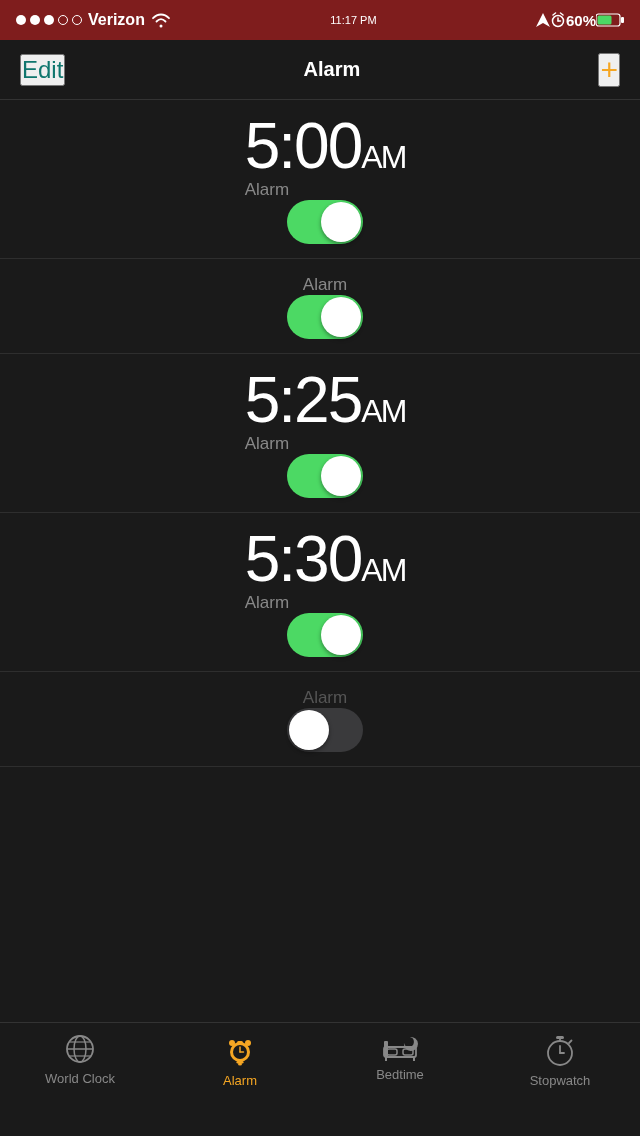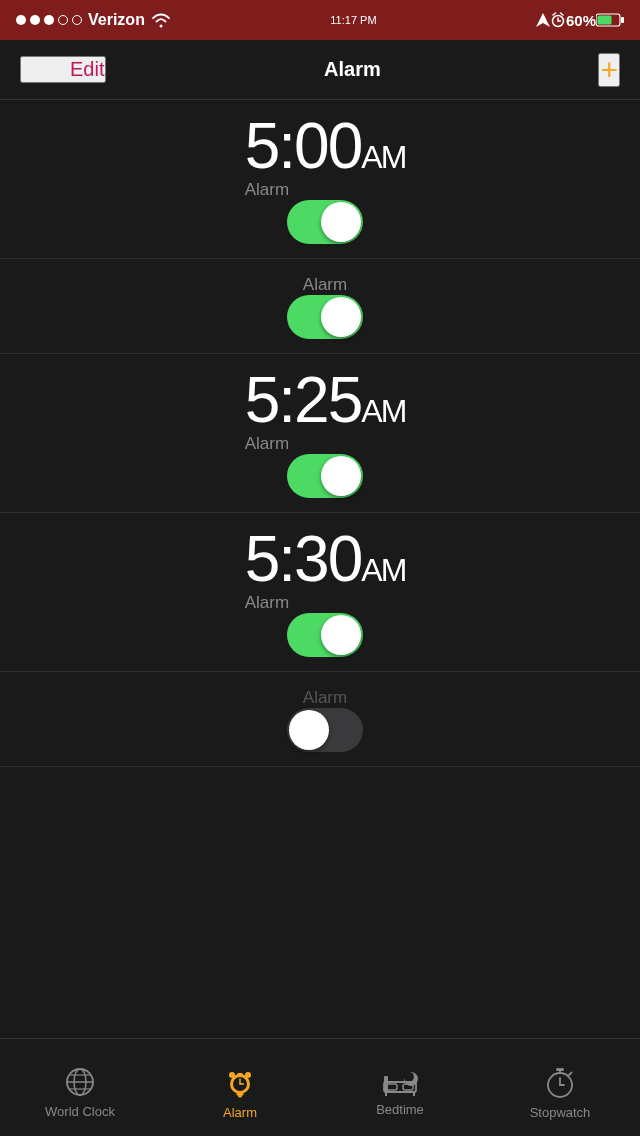--- a/index.html
+++ b/index.html
@@ -33,21 +33,21 @@
     
     .nav-bar {
       height: 60px;
       background: #1a1a1a;
       border-bottom: 1px solid #333;
       display: flex;
       align-items: center;
       justify-content: space-between;
       padding: 0 20px;
     }
-    .nav-edit { color: #be185d; font-size: 20px; padding-left: 48px; }
+    .nav-edit { color: #0f766e; font-size: 24px; }
     .nav-title { font-size: 20px; font-weight: 600; color: white; }
     .nav-add { color: #f5a623; font-size: 30px; font-weight: 300; line-height: 1; }
     .alarm-item {
       padding: 14px 20px 14px 30px;
       border-bottom: 1px solid #2e2e2e;
       display: flex;
       align-items: center;
       justify-content: space-between;
       background: #1a1a1a;
       flex-direction: column;
@@ -90,25 +90,25 @@
       position: absolute;
       top: 2px;
       transition: left 0.2s;
       box-shadow: 0 2px 4px rgba(0,0,0,0.4);
     }
     .toggle.on .toggle-knob { left: 34px; }
     .toggle.off .toggle-knob { left: 2px; }
 
     
     .tab-bar {
-      height: 98px;
+      height: 114px;
       background: #1a1a1a;
       border-top: 1px solid #333;
       display: flex;
-      align-items: center;
+      align-items: flex-start;
       justify-content: space-around;
       position: absolute;
       bottom: 0;
       left: 0;
       right: 0;
     }
     .tab-item {
       display: flex;
       flex-direction: column;
       align-items: center;

